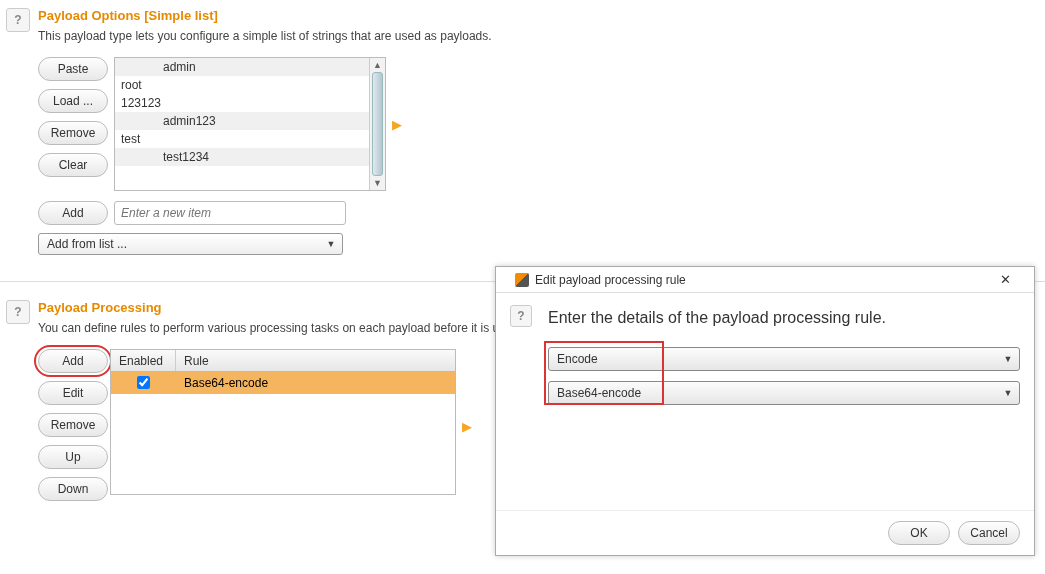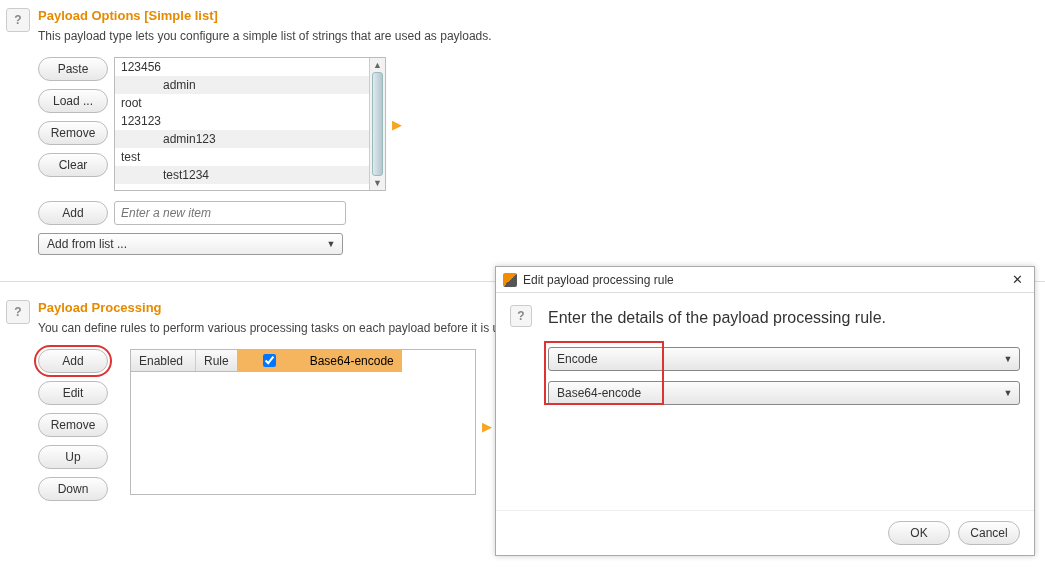--- a/index.html
+++ b/index.html
@@ -149,22 +149,23 @@
     width: 14px;
     text-align: center;
     font-size: 9px;
     color: #444;
   }
   
   .proc-table {
     border: 1px solid #bbb;
     width: 346px;
     height: 146px;
-    margin-left: 22px;
-    display: flex;
+    margin-left: 2px;
+    display: flex;
+    flex-direction: column;
   }
   .proc-head {
     display: flex;
     background: linear-gradient(#fafafa,#e6e6e6);
     border-bottom: 1px solid #bbb;
     height: 22px;
   }
   .proc-head .th {
     padding: 4px 8px;
     font-size: 12px;
@@ -197,21 +198,21 @@
     background: #fff;
     border: 1px solid #aaa;
     box-shadow: 0 0 6px rgba(0,0,0,0.2);
     display: flex;
     flex-direction: column;
   }
   .dlg-title {
     height: 26px;
     display: flex;
     align-items: center;
-    padding: 0 7px;
+    padding: 0 19px;
     border-bottom: 1px solid #ddd;
     font-size: 12px;
     gap: 8px;
     justify-content: space-between;
   }
   .dlg-title .left { display:flex; align-items:center; gap:6px; }
   .app-icon {
     width: 14px; height: 14px;
     background: linear-gradient(135deg,#f28c00 50%,#555 50%);
     border-radius: 2px;
@@ -279,21 +280,20 @@
   <div class="section-desc">This payload type lets you configure a simple list of strings that are used as payloads.</div>
 
   <div class="body-row">
     <div class="btn-col">
       <button class="btn">Paste</button>
       <button class="btn">Load ...</button>
       <button class="btn">Remove</button>
       <button class="btn">Clear</button>
     </div>
     <div class="payload-list">
-      <div class="row">123456</div>
       <div class="row alt">admin</div>
       <div class="row">root</div>
       <div class="row">123123</div>
       <div class="row alt">admin123</div>
       <div class="row">test</div>
       <div class="row alt">test1234</div>
       <div class="scrollbar">
         <div class="scroll-up">▲</div>
         <div class="scroll-thumb"></div>
         <div class="scroll-down" style="position:absolute;bottom:0;left:0;right:0;">▼</div>

